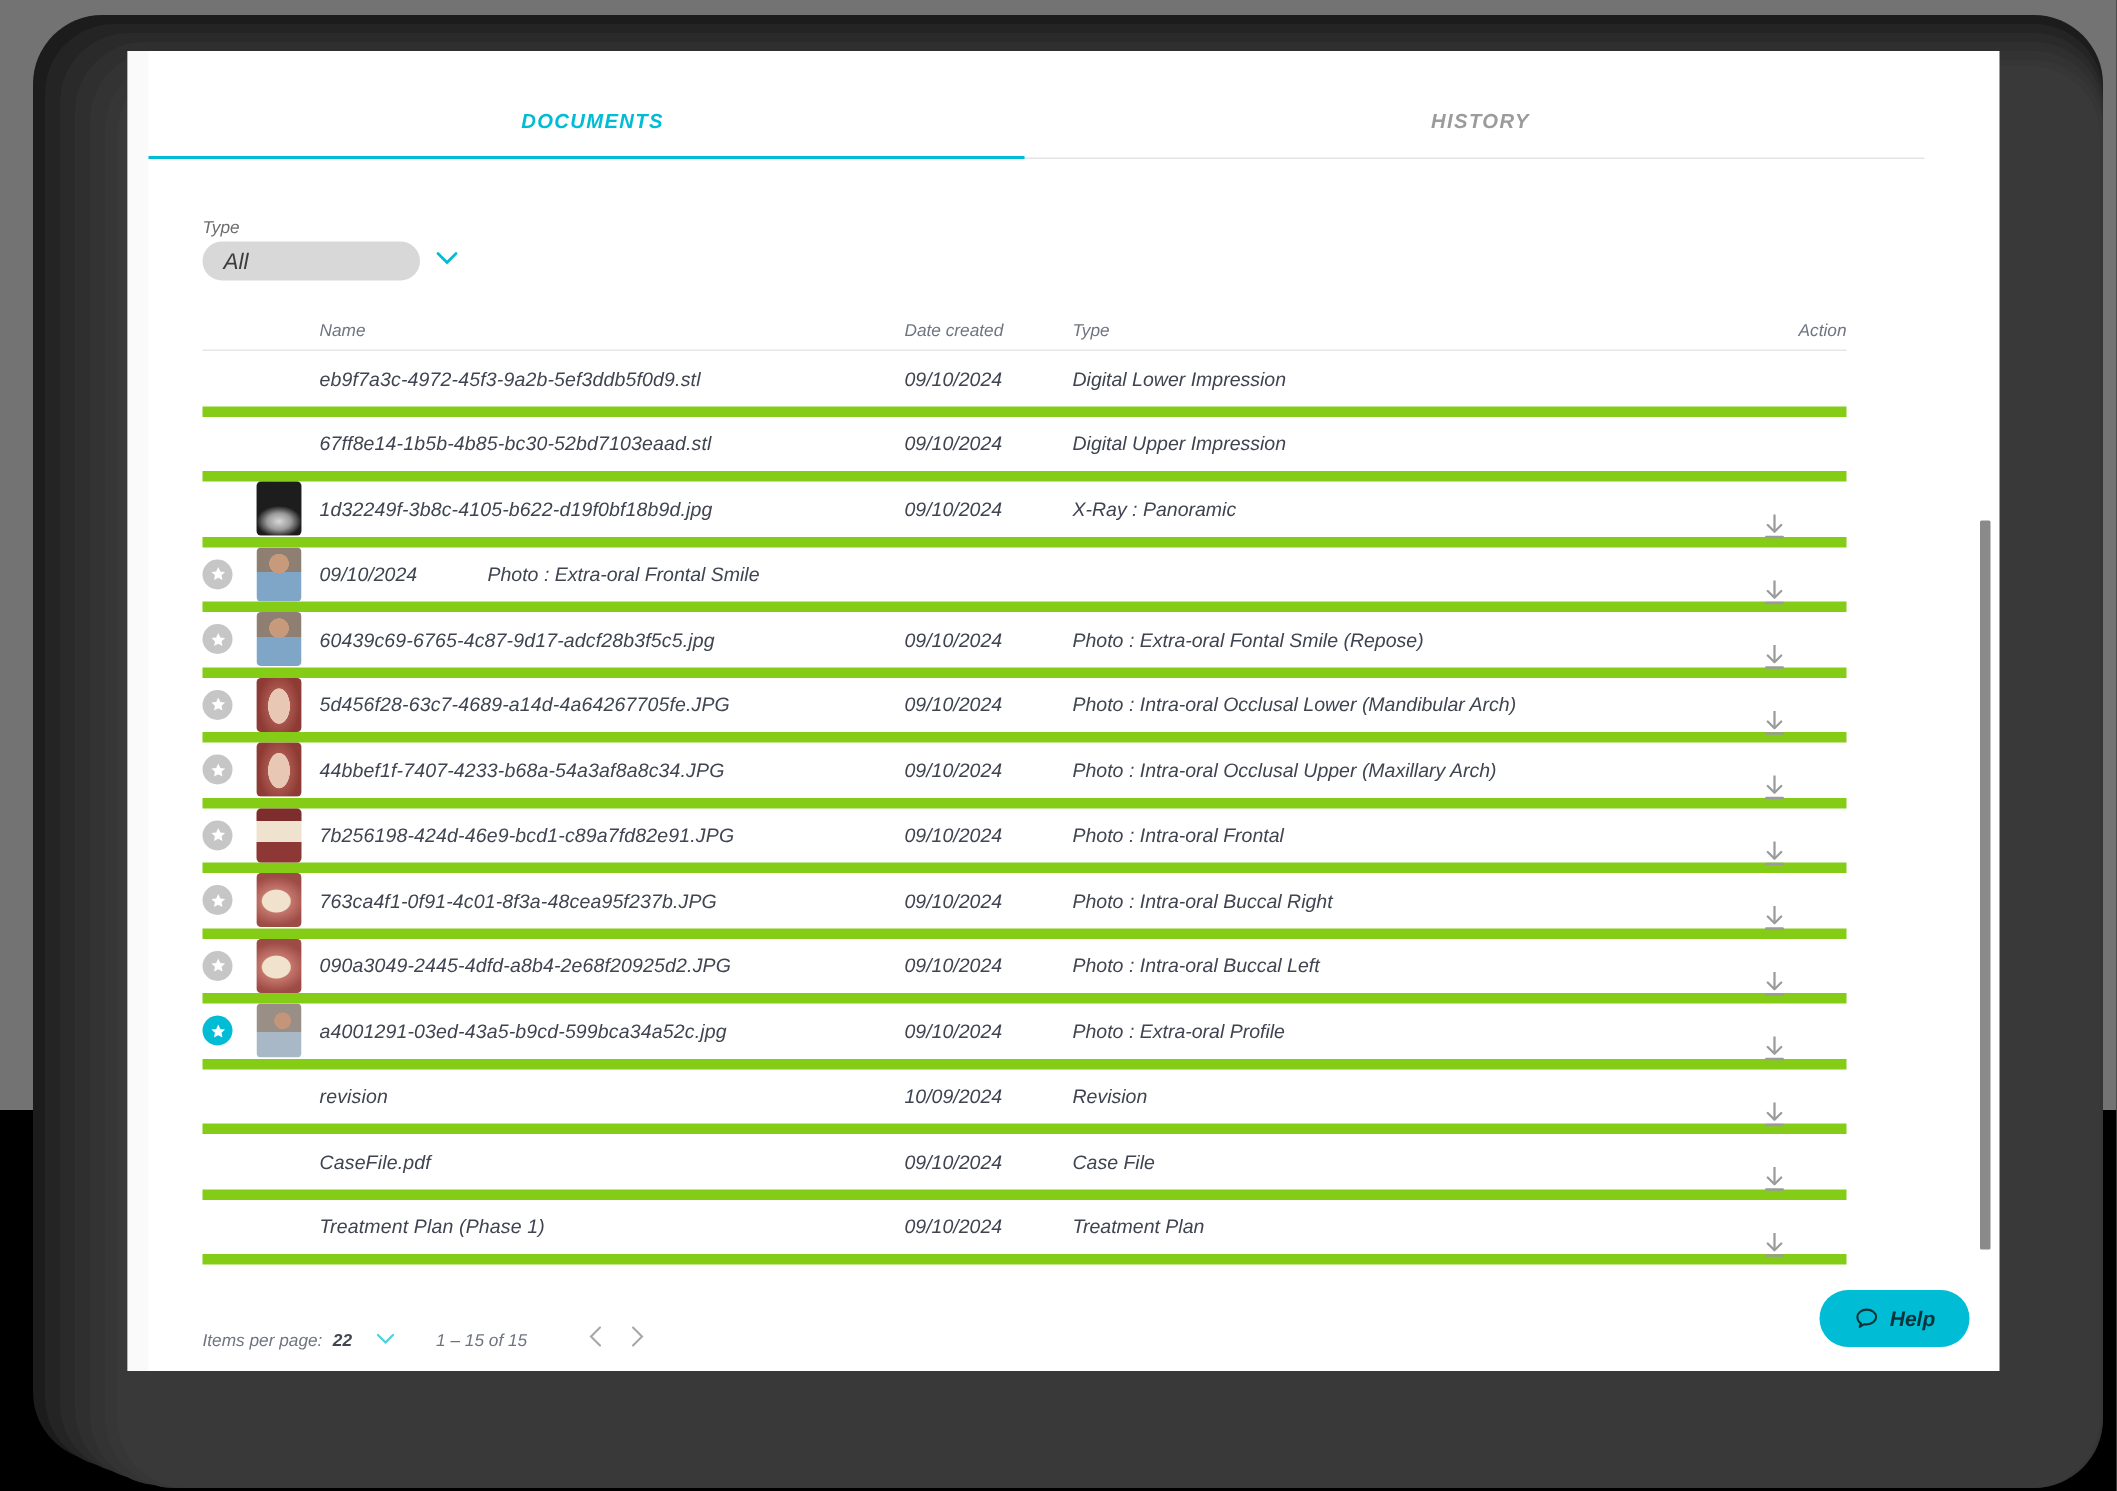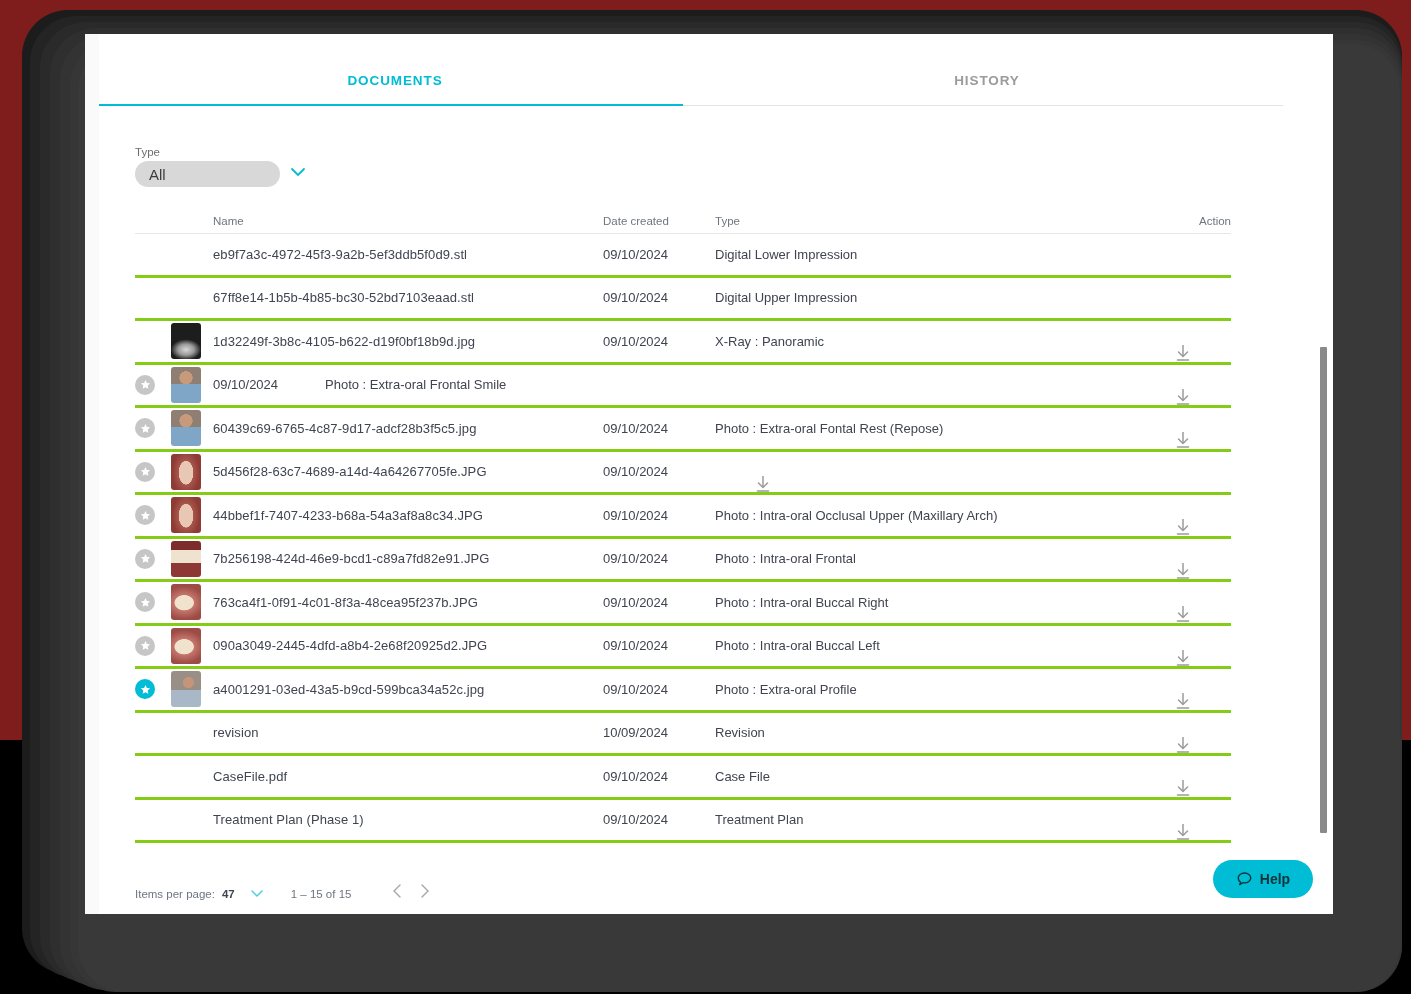--- a/index.html
+++ b/index.html
@@ -2,21 +2,21 @@
 <html><head>
 <meta charset="utf-8">
 <style>
   * { box-sizing: border-box; margin: 0; padding: 0; }
   html, body {
     width: 1411px; height: 994px;
     background: #000000;
     font-family: "Liberation Sans", sans-serif;
     overflow: hidden;
   }
-  #stage { position: relative; width: 1411px; height: 740px; background: #7f1d1d; }
+  #stage { position: relative; width: 1411px; height: 740px; background: #737373; font-style: italic; }
 
   
   .bezel {
     position: absolute;
     border-radius: 46px;
     background: #2b2b2b;
   }
   .bz1 { left: 22px;  top: 10px;  width: 1380px; height: 964px; background:#1c1c1c; }
   .bz2 { left: 30px;  top: 16px;  width: 1372px; height: 962px; background:#242424; }
   .bz3 { left: 40px;  top: 22px;  width: 1362px; height: 960px; background:#2a2a2a; }
@@ -80,21 +80,21 @@
   .th { font-size: 11.5px; color: #6f7580; }
   .c-star  { width: 36px; flex: 0 0 36px; }
   .c-thumb { width: 42px; flex: 0 0 42px; }
   .c-name  { width: 390px; flex: 0 0 390px; }
   .c-date  { width: 112px; flex: 0 0 112px; }
   .c-type  { flex: 1 1 auto; }
   .c-act   { width: 96px; flex: 0 0 96px; text-align: right; margin-top: 24px; }
 
   .trow {
     display: flex; align-items: center; height: 43.5px;
-    border-bottom: 3px solid #84cc16;
+    border-bottom: 7px solid #84cc16;
   }
   .cell { font-size: 13px; color: #3f4450; }
   .cell.name { letter-spacing: 0.1px; }
 
   
   .star-badge {
     width: 20px; height: 20px; border-radius: 50%;
     background: #c6c6c6; display: flex; align-items: center;
     justify-content: center; cursor: pointer;
   }
@@ -273,21 +273,21 @@
                 <svg width="11" height="11" viewBox="0 0 12 12">
                   <path d="M6 1 L7.5 4.3 L11 4.7 L8.4 7.1 L9.1 10.6 L6 8.9 L2.9 10.6 L3.6 7.1 L1 4.7 L4.5 4.3 Z" fill="#ffffff"></path>
                 </svg>
               </div>
             </div>
             <div class="c-thumb">
               <span class="thumb tn-face"></span>
             </div>
             <div class="cell name c-name">60439c69-6765-4c87-9d17-adcf28b3f5c5.jpg</div>
             <div class="cell c-date">09/10/2024</div>
-            <div class="cell c-type">Photo : Extra-oral Fontal Rest (Repose)</div>
+            <div class="cell c-type">Photo : Extra-oral Fontal Smile (Repose)</div>
             <div class="c-act">
               <span class="dl-btn">
                 <svg width="22" height="22" viewBox="0 0 22 22">
                   <path d="M11 3 V14" fill="none" stroke="#9b9b9b" stroke-width="1.5"></path>
                   <path d="M6.5 10 L11 14.5 L15.5 10" fill="none" stroke="#9b9b9b" stroke-width="1.5" stroke-linecap="round" stroke-linejoin="round"></path>
                   <path d="M5.5 18 H16.5" fill="none" stroke="#9b9b9b" stroke-width="1.6" stroke-linecap="round"></path>
                 </svg>
               </span>
             </div>
           </div>
@@ -297,20 +297,21 @@
                 <svg width="11" height="11" viewBox="0 0 12 12">
                   <path d="M6 1 L7.5 4.3 L11 4.7 L8.4 7.1 L9.1 10.6 L6 8.9 L2.9 10.6 L3.6 7.1 L1 4.7 L4.5 4.3 Z" fill="#ffffff"></path>
                 </svg>
               </div>
             </div>
             <div class="c-thumb">
               <span class="thumb tn-occl"></span>
             </div>
             <div class="cell name c-name">5d456f28-63c7-4689-a14d-4a64267705fe.JPG</div>
             <div class="cell c-date">09/10/2024</div>
+            <div class="cell c-type">Photo : Intra-oral Occlusal Lower (Mandibular Arch)</div>
             <div class="c-act">
               <span class="dl-btn">
                 <svg width="22" height="22" viewBox="0 0 22 22">
                   <path d="M11 3 V14" fill="none" stroke="#9b9b9b" stroke-width="1.5"></path>
                   <path d="M6.5 10 L11 14.5 L15.5 10" fill="none" stroke="#9b9b9b" stroke-width="1.5" stroke-linecap="round" stroke-linejoin="round"></path>
                   <path d="M5.5 18 H16.5" fill="none" stroke="#9b9b9b" stroke-width="1.6" stroke-linecap="round"></path>
                 </svg>
               </span>
             </div>
           </div>
@@ -480,21 +481,21 @@
                   <path d="M5.5 18 H16.5" fill="none" stroke="#9b9b9b" stroke-width="1.6" stroke-linecap="round"></path>
                 </svg>
               </span>
             </div>
           </div>
         </div>
     </div>
 
     <div class="pager">
       <span class="pg-label">Items per page:</span>
-      <span class="pg-val">47</span>
+      <span class="pg-val">22</span>
       <span class="pg-chev">
         <svg width="16" height="16" viewBox="0 0 16 16">
             <path d="M3 6 L8 11 L13 6" fill="none" stroke="#4dd0de" stroke-width="1.5" stroke-linecap="round"></path>
           </svg>
       </span>
       <span class="pg-range">1 – 15 of 15</span>
       <span class="arrow">
         <svg width="16" height="18" viewBox="0 0 16 18">
             <path d="M10 3 L4 9 L10 15" fill="none" stroke="#a6a6a6" stroke-width="1.4" stroke-linecap="round"></path>
           </svg>

